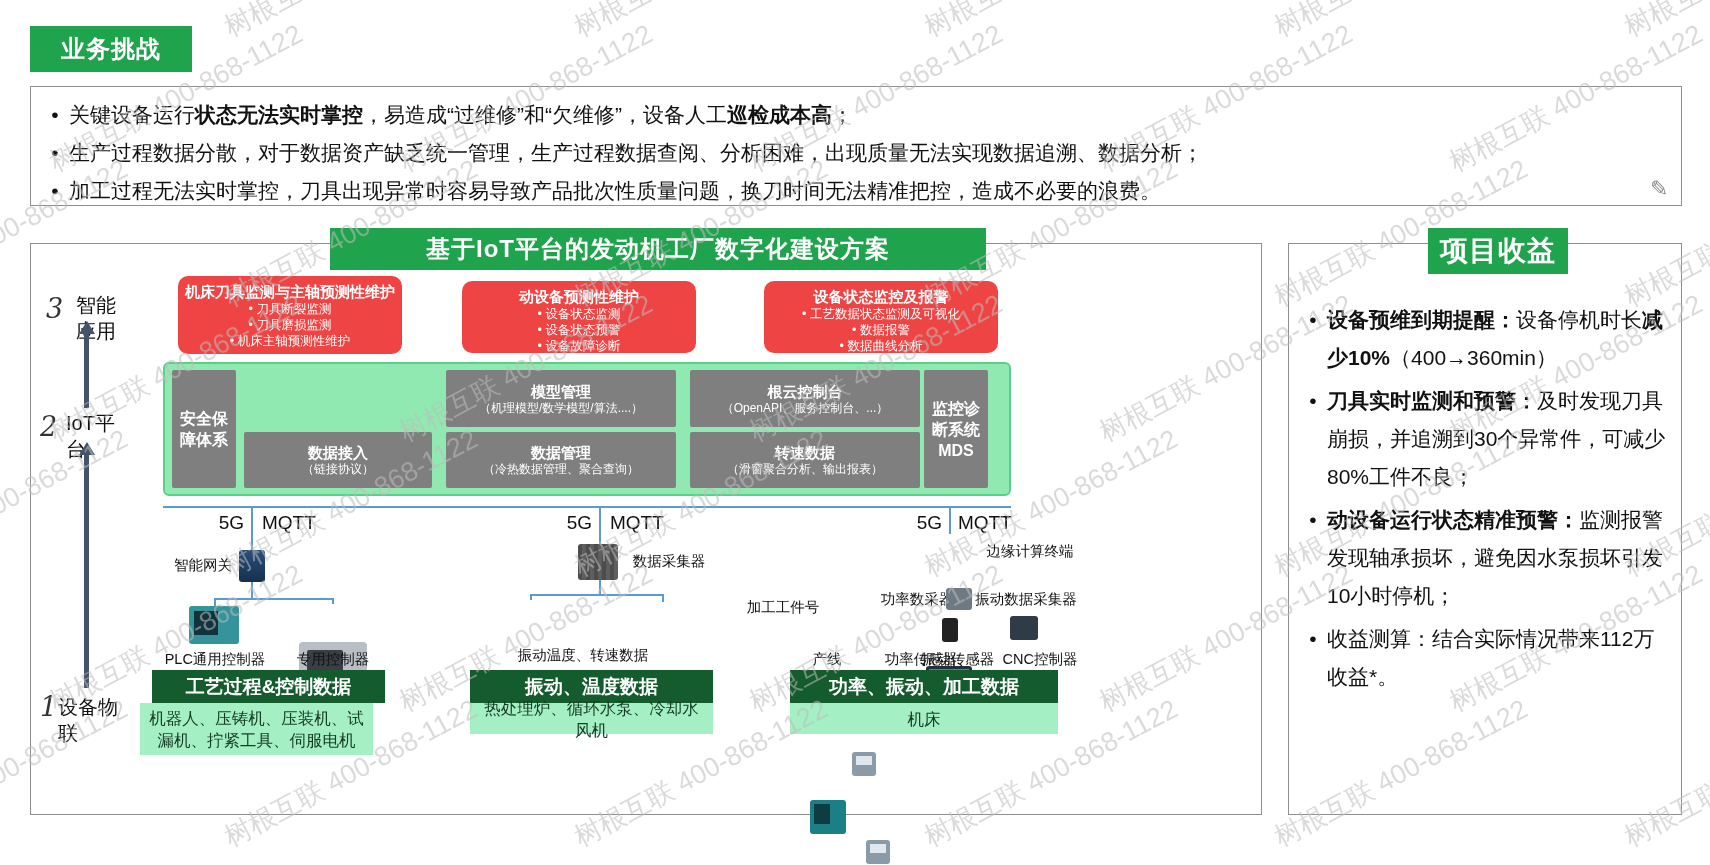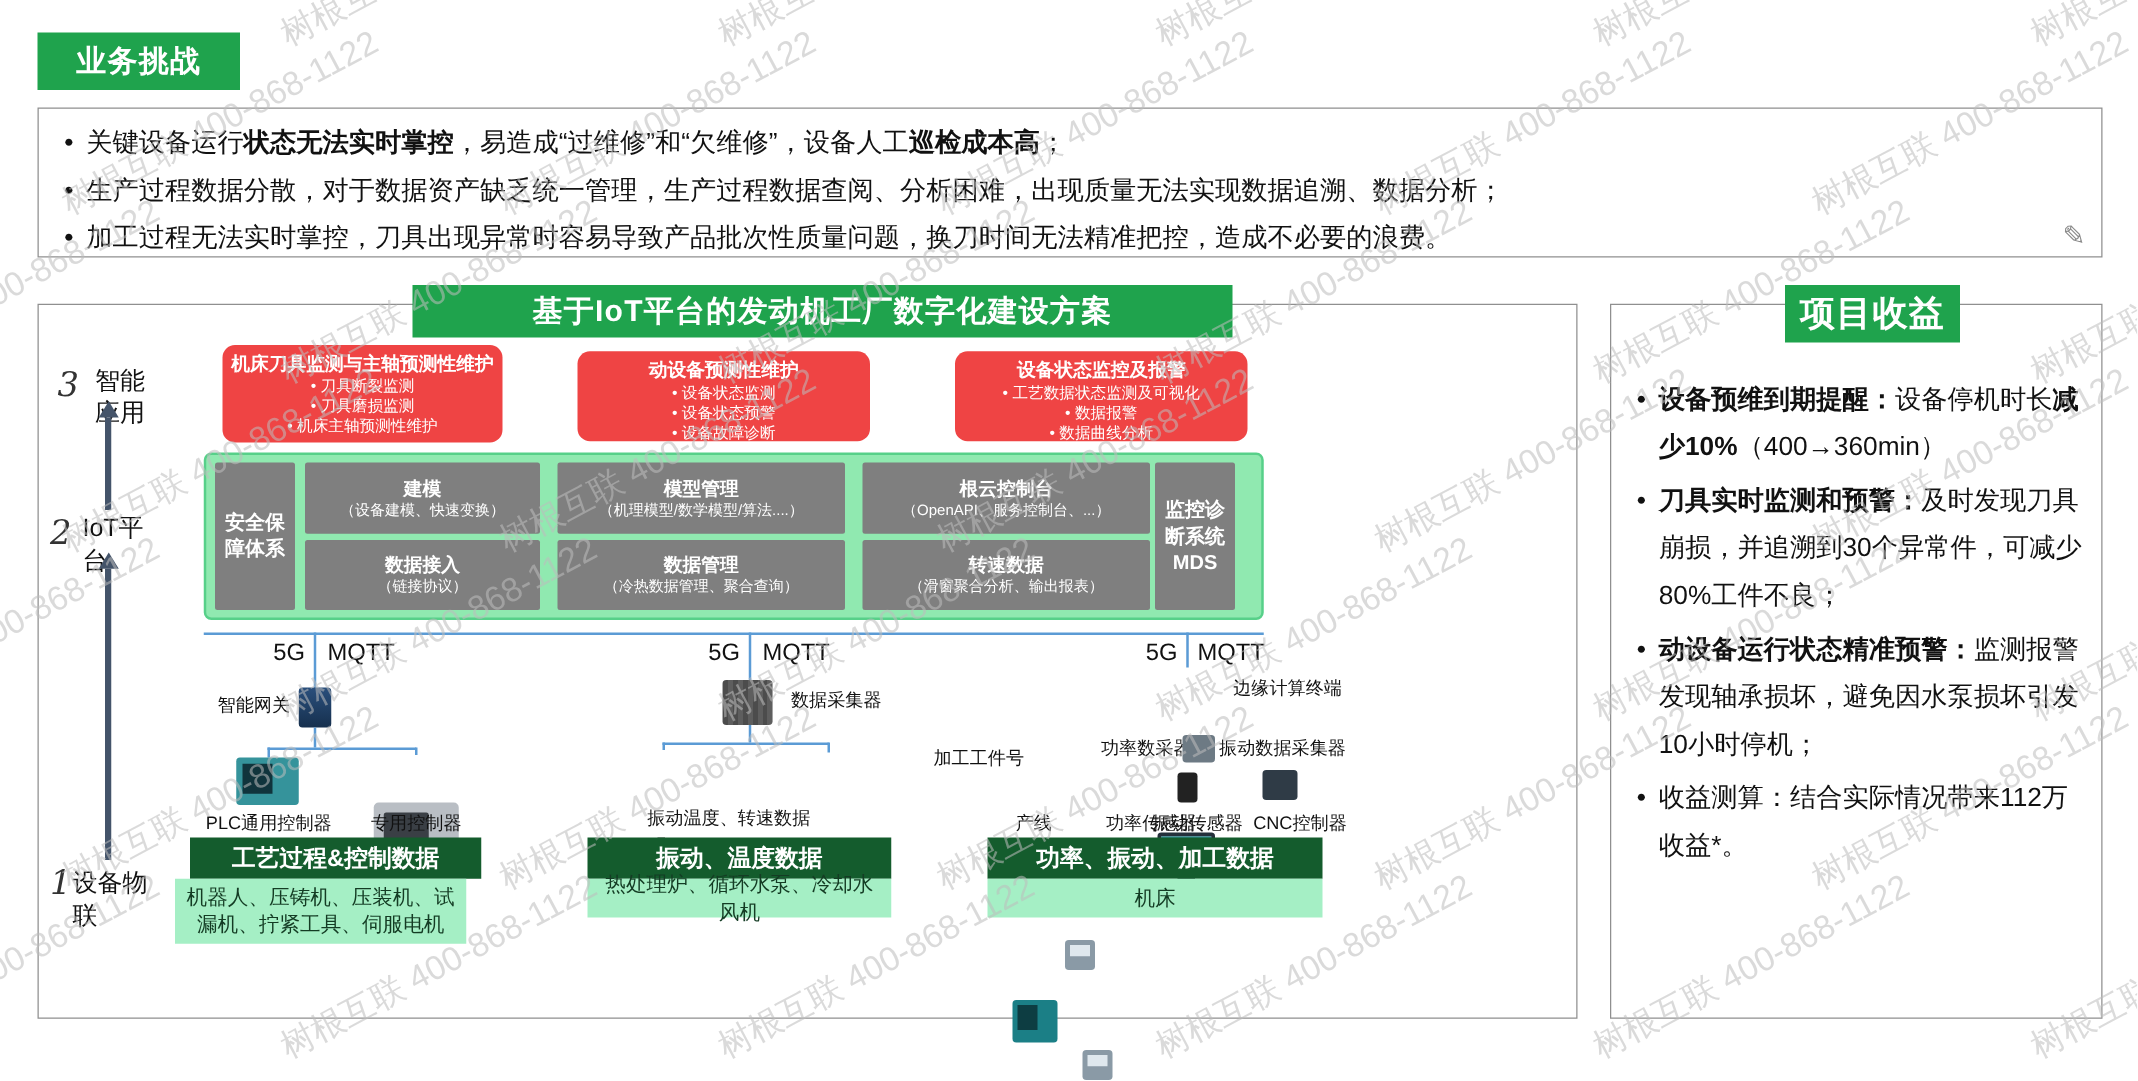--- a/index.html
+++ b/index.html
@@ -117,24 +117,20 @@
   </div>
   <div class="app-box abs" style="left:764px;top:281px;width:234px;height:72px;">
     <div class="app-title">设备状态监控及报警</div>
     <div class="app-item">工艺数据状态监测及可视化</div>
     <div class="app-item">数据报警</div>
     <div class="app-item">数据曲线分析</div>
   </div>
 
   <div class="platform abs" style="left:163px;top:362px;width:848px;height:134px;"></div>
   <div class="side-box abs" style="left:172px;top:370px;width:64px;height:118px;">安全保障体系</div>
-  <div class="gray-box abs" style="left:244px;top:370px;width:188px;height:57px;">
-    <div class="gray-title">建模</div>
-    <div class="gray-sub">（设备建模、快速变换）</div>
-  </div>
   <div class="gray-box abs" style="left:446px;top:370px;width:230px;height:57px;">
     <div class="gray-title">模型管理</div>
     <div class="gray-sub">（机理模型/数学模型/算法....）</div>
   </div>
   <div class="gray-box abs" style="left:690px;top:370px;width:230px;height:57px;">
     <div class="gray-title">根云控制台</div>
     <div class="gray-sub">（OpenAPI、服务控制台、...）</div>
   </div>
   <div class="gray-box abs" style="left:244px;top:432px;width:188px;height:56px;">
     <div class="gray-title">数据接入</div>

